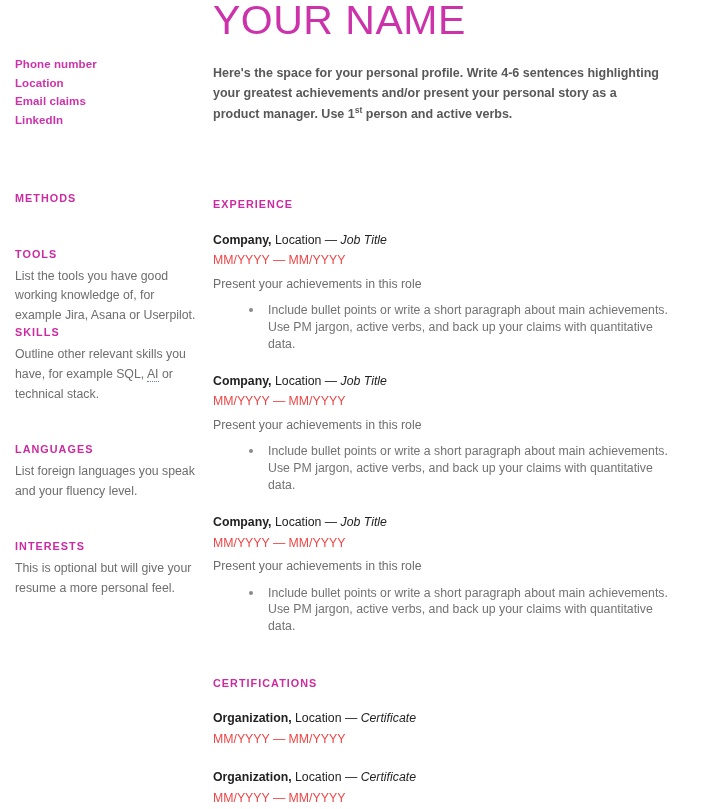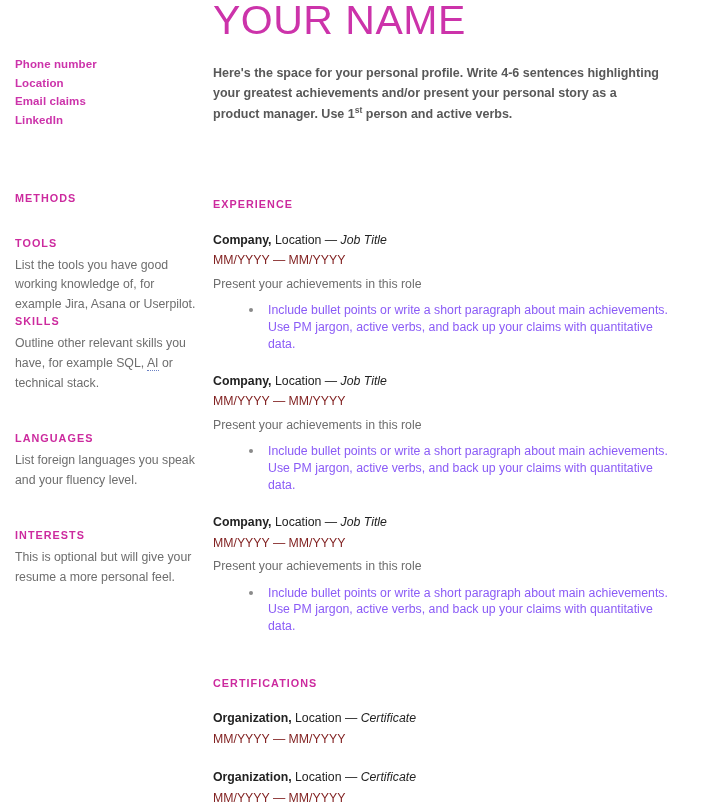--- a/index.html
+++ b/index.html
@@ -107,42 +107,42 @@
     font-size: 12.3px;
     color: #222222;
     line-height: 1.5;
     margin: 0;
   }
   .entry-title .org { font-weight: bold; }
   .entry-title .loc { font-weight: 400; }
   .entry-title .role { font-style: italic; font-weight: 400; }
 
   .entry-dates {
-    color: #7f1d1d;
+    color: #ef4444;
     font-size: 12.3px;
     font-weight: 400;
     line-height: 1.5;
     margin: 2px 0 0 0;
   }
   .entry-sub {
     color: #6e6e6e;
     font-size: 12.3px;
     font-weight: 400;
     line-height: 1.5;
     margin: 5px 0 0 0;
   }
 
   .bullets {
     list-style: none;
     margin: 9px 0 0 0;
     padding: 0 0 0 36px;
   }
   .bullets li {
     position: relative;
-    color: #8b5cf6;
+    color: #737373;
     font-size: 12.3px;
     line-height: 1.38;
     padding-left: 19px;
     max-width: 430px;
   }
   .bullets li::before {
     content: "";
     position: absolute;
     left: 0;
     top: 6px;
@@ -163,21 +163,21 @@
       <div class="contact-line">Phone number</div>
       <div class="contact-line">Location</div>
       <div class="contact-line">Email claims</div>
       <div class="contact-line">LinkedIn</div>
     </div>
 
     <div class="side-block" style="margin-top:62px;">
       <div class="sec-head">METHODS</div>
     </div>
 
-    <div class="side-block" style="margin-top:33px;">
+    <div class="side-block" style="margin-top:44px;">
       <div class="sec-head">TOOLS</div>
       <p class="side-body">List the tools you have good working knowledge of, for example Jira, Asana or Userpilot.</p>
     </div>
 
     <div class="side-block" style="">
       <div class="sec-head">SKILLS</div>
       <p class="side-body"><span>Outline other relevant skills you have, for example SQL, </span><span class="spellcheck">AI</span><span> or technical stack.</span></p>
     </div>
 
     <div class="side-block" style="margin-top:38px;">

